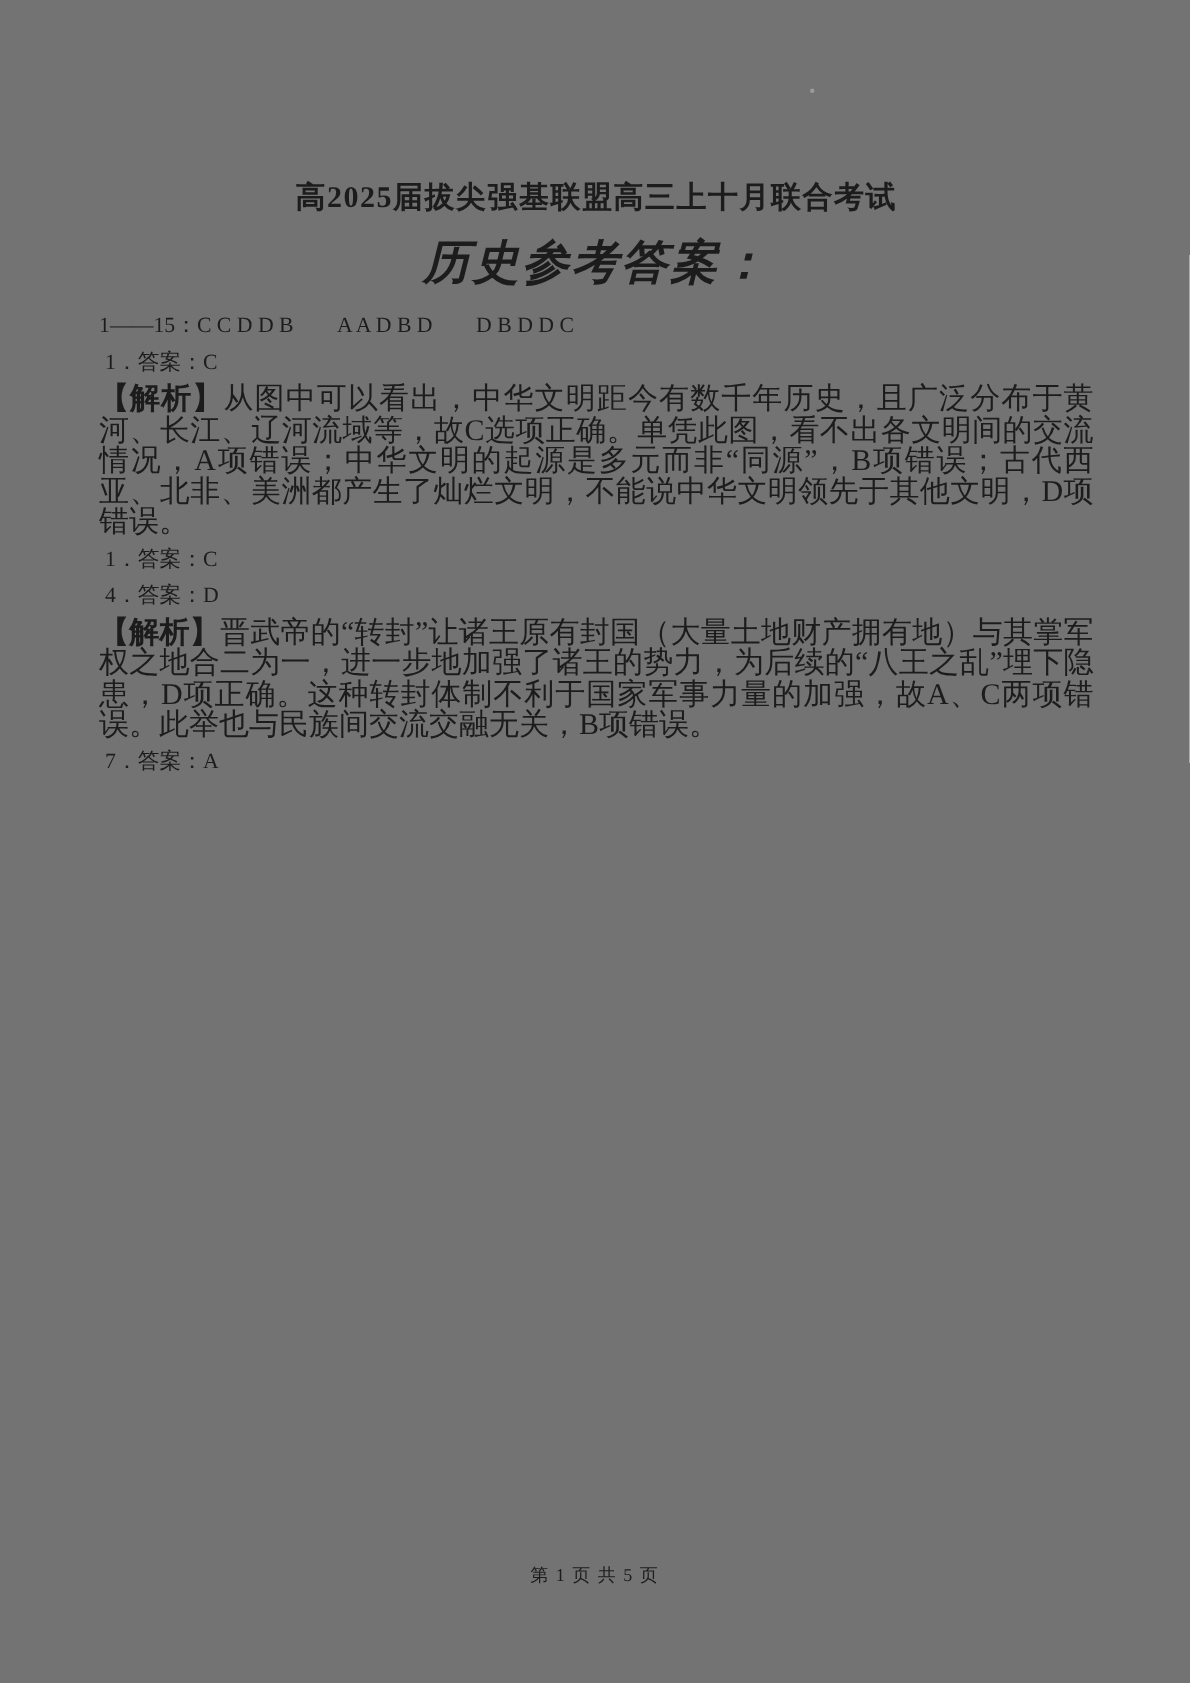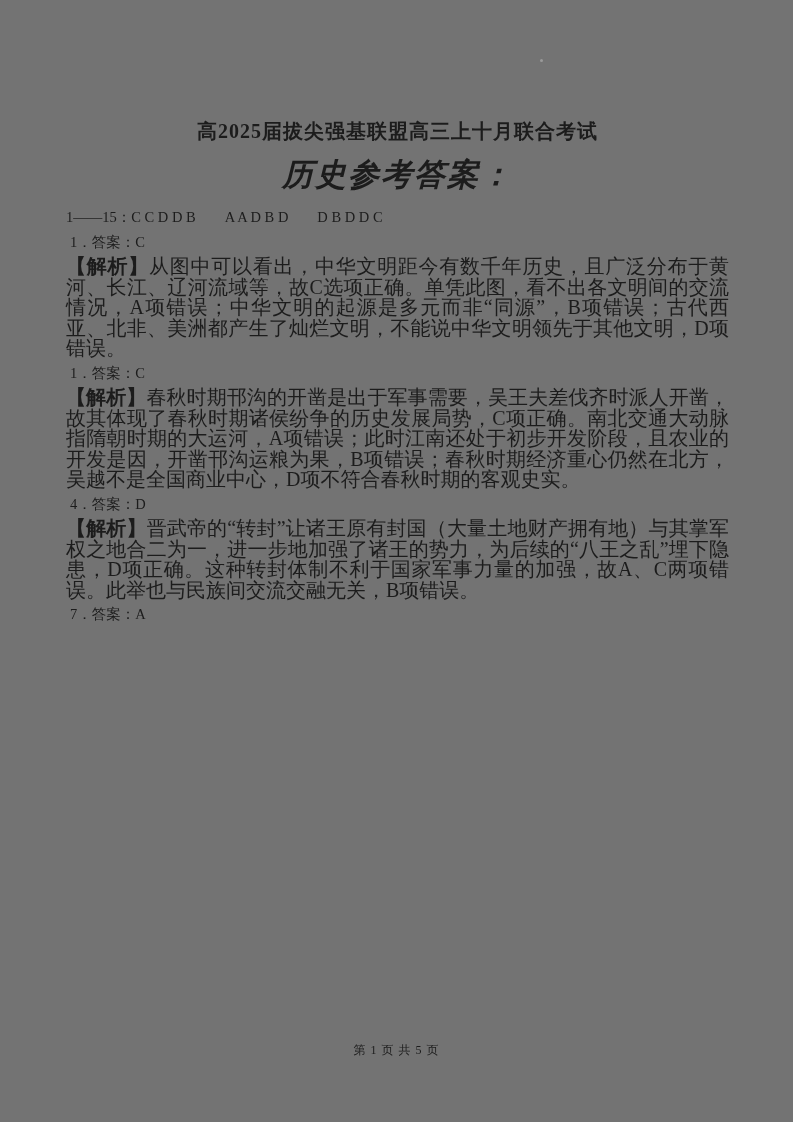--- a/index.html
+++ b/index.html
@@ -75,21 +75,20 @@
     <p class="summary-line">1——15：C C D D B　　A A D B D　　D B D D C</p>
 
     <div id="answers">
   <div class="answer-block">
     <p class="answer-line">1．答案：C</p>
     <p class="analysis"><span class="label">【解析】</span><span class="body">从图中可以看出，中华文明距今有数千年历史，且广泛分布于黄河、长江、辽河流域等，故C选项正确。单凭此图，看不出各文明间的交流情况，A项错误；中华文明的起源是多元而非“同源”，B项错误；古代西亚、北非、美洲都产生了灿烂文明，不能说中华文明领先于其他文明，D项错误。</span></p>
   </div>
 
   <div class="answer-block">
     <p class="answer-line">1．答案：C</p>
-    <p class="analysis"><span class="label">【解析】</span><span class="body">春秋时期邗沟的开凿是出于军事需要，吴王夫差伐齐时派人开凿，故其体现了春秋时期诸侯纷争的历史发展局势，C项正确。南北交通大动脉指隋朝时期的大运河，A项错误；此时江南还处于初步开发阶段，且农业的开发是因，开凿邗沟运粮为果，B项错误；春秋时期经济重心仍然在北方，吴越不是全国商业中心，D项不符合春秋时期的客观史实。</span></p>
   </div>
 
 
   <div class="answer-block">
     <p class="answer-line">4．答案：D</p>
     <p class="analysis"><span class="label">【解析】</span><span class="body">晋武帝的“转封”让诸王原有封国（大量土地财产拥有地）与其掌军权之地合二为一，进一步地加强了诸王的势力，为后续的“八王之乱”埋下隐患，D项正确。这种转封体制不利于国家军事力量的加强，故A、C两项错误。此举也与民族间交流交融无关，B项错误。</span></p>
   </div>
 
 
 

